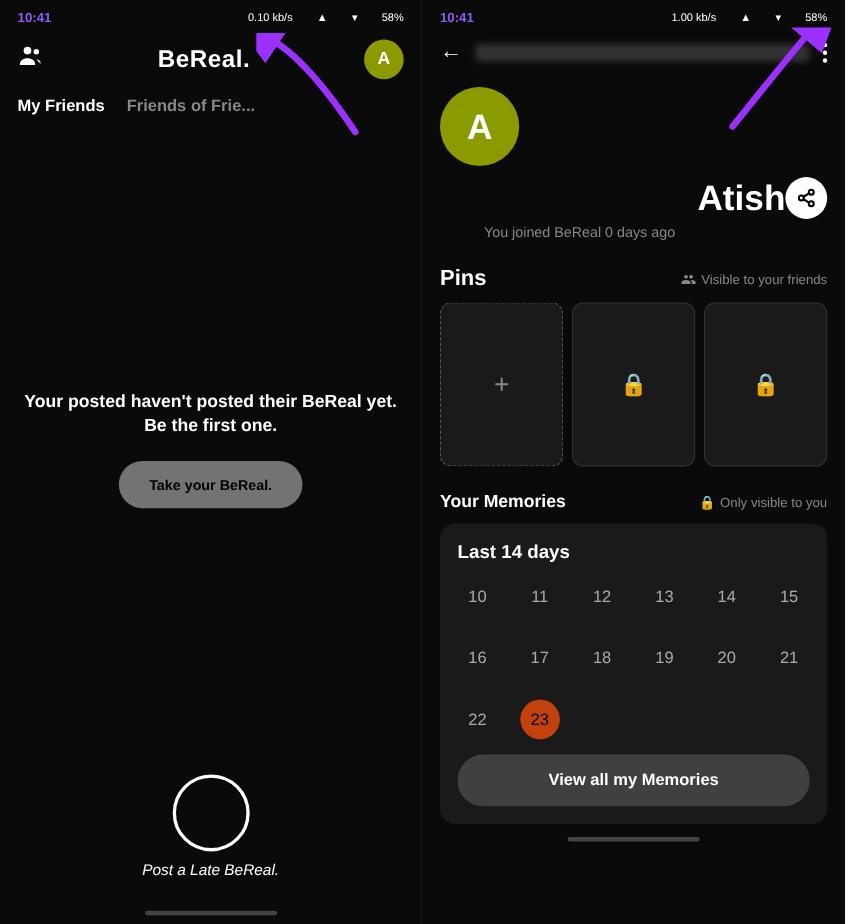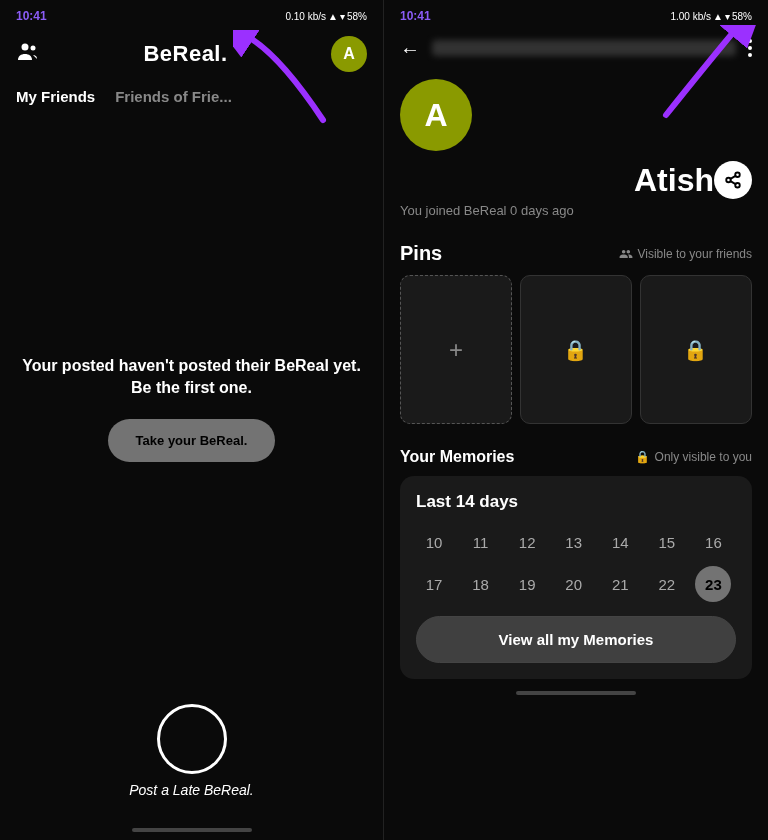--- a/index.html
+++ b/index.html
@@ -42,21 +42,21 @@
       height: 28px;
     }
     .status-time {
       color: #8b5cf6;
       font-size: 12px;
       font-weight: 600;
     }
     .status-icons {
       display: flex;
       align-items: center;
-      gap: 2px;
+      gap: 22px;
       color: #fff;
       font-size: 10px;
     }
     .status-icons span {
       font-size: 10px;
       color: #fff;
     }
 
     
     .left-header {
@@ -241,20 +241,21 @@
       align-items: center;
       justify-content: center;
       cursor: pointer;
       color: #000;
       font-size: 16px;
     }
     .join-text {
       color: #888;
       font-size: 13px;
       margin-top: 4px;
+      margin-left: 40px;
     }
 
     
     .pins-section {
       padding: 12px 16px;
     }
     .pins-header {
       display: flex;
       justify-content: space-between;
       align-items: center;
@@ -330,40 +331,40 @@
       padding: 16px;
     }
     .calendar-period {
       color: #fff;
       font-size: 17px;
       font-weight: 700;
       margin-bottom: 12px;
     }
     .calendar-grid {
       display: grid;
-      grid-template-columns: repeat(7, 1fr);
-      gap: 6px;
+      grid-template-columns: repeat(6, 1fr);
+      gap: 20px;
       margin-bottom: 14px;
     }
     .cal-day {
       width: 36px;
       height: 36px;
       display: flex;
       align-items: center;
       justify-content: center;
       color: #aaa;
       font-size: 15px;
       font-weight: 500;
       border-radius: 50%;
       cursor: pointer;
     }
     .cal-day.highlighted {
-      background: #737373;
+      background: #c2410c;
       color: #000;
-      font-weight: 700;
+      font-weight: 400;
     }
     .view-memories-btn {
       width: 100%;
       background: #404040;
       border: 1px solid #444;
       border-radius: 30px;
       padding: 14px;
       color: #fff;
       font-size: 15px;
       font-weight: 600;

